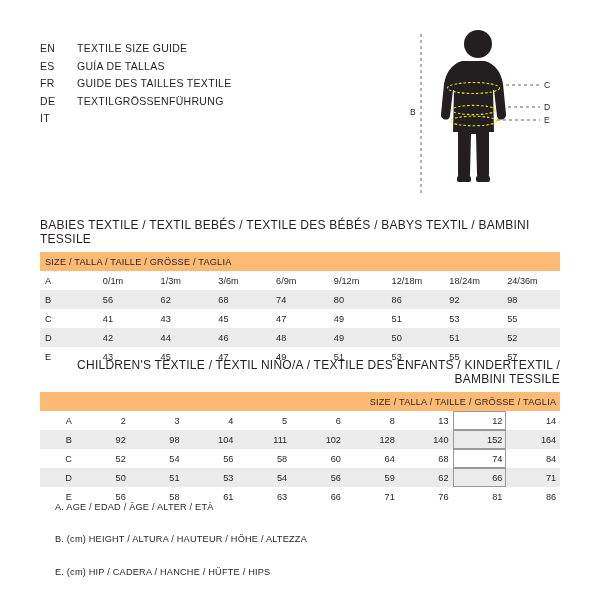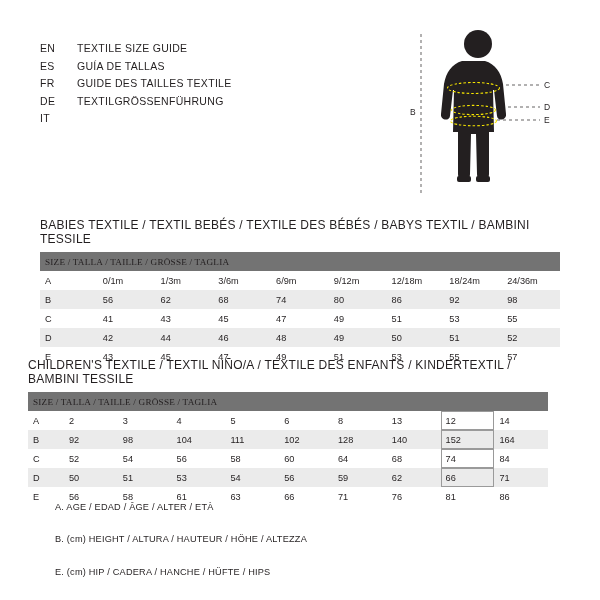--- a/index.html
+++ b/index.html
@@ -67,45 +67,45 @@
     color: #231f20;
   }
   .babies-section {
     position: absolute;
     left: 40px;
     top: 218px;
     width: 520px;
   }
   .children-section {
     position: absolute;
-    left: 28px;
+    left: 40px;
     top: 358px;
     width: 520px;
+    text-align: right;
   }
 
   
   table.size-table {
     border-collapse: collapse;
     width: 520px;
     font-size: 9.2px;
     color: #231f20;
     table-layout: fixed;
   }
   table.size-table td {
     padding: 3px 4px 3px 5px;
     height: 13px;
     line-height: 12px;
     white-space: nowrap;
     overflow: hidden;
   }
   tr.head-row td {
-    background: #737373;
+    background: #fdba74;
     font-size: 9.2px;
     letter-spacing: 0.2px;
-    font-family: Liberation Serif, serif;
   }
   tr.alt td {
     background: #ebebeb;
   }
   tr.plain td {
     background: #ffffff;
   }
   td.rowlabel {
     width: 36px;
   }

